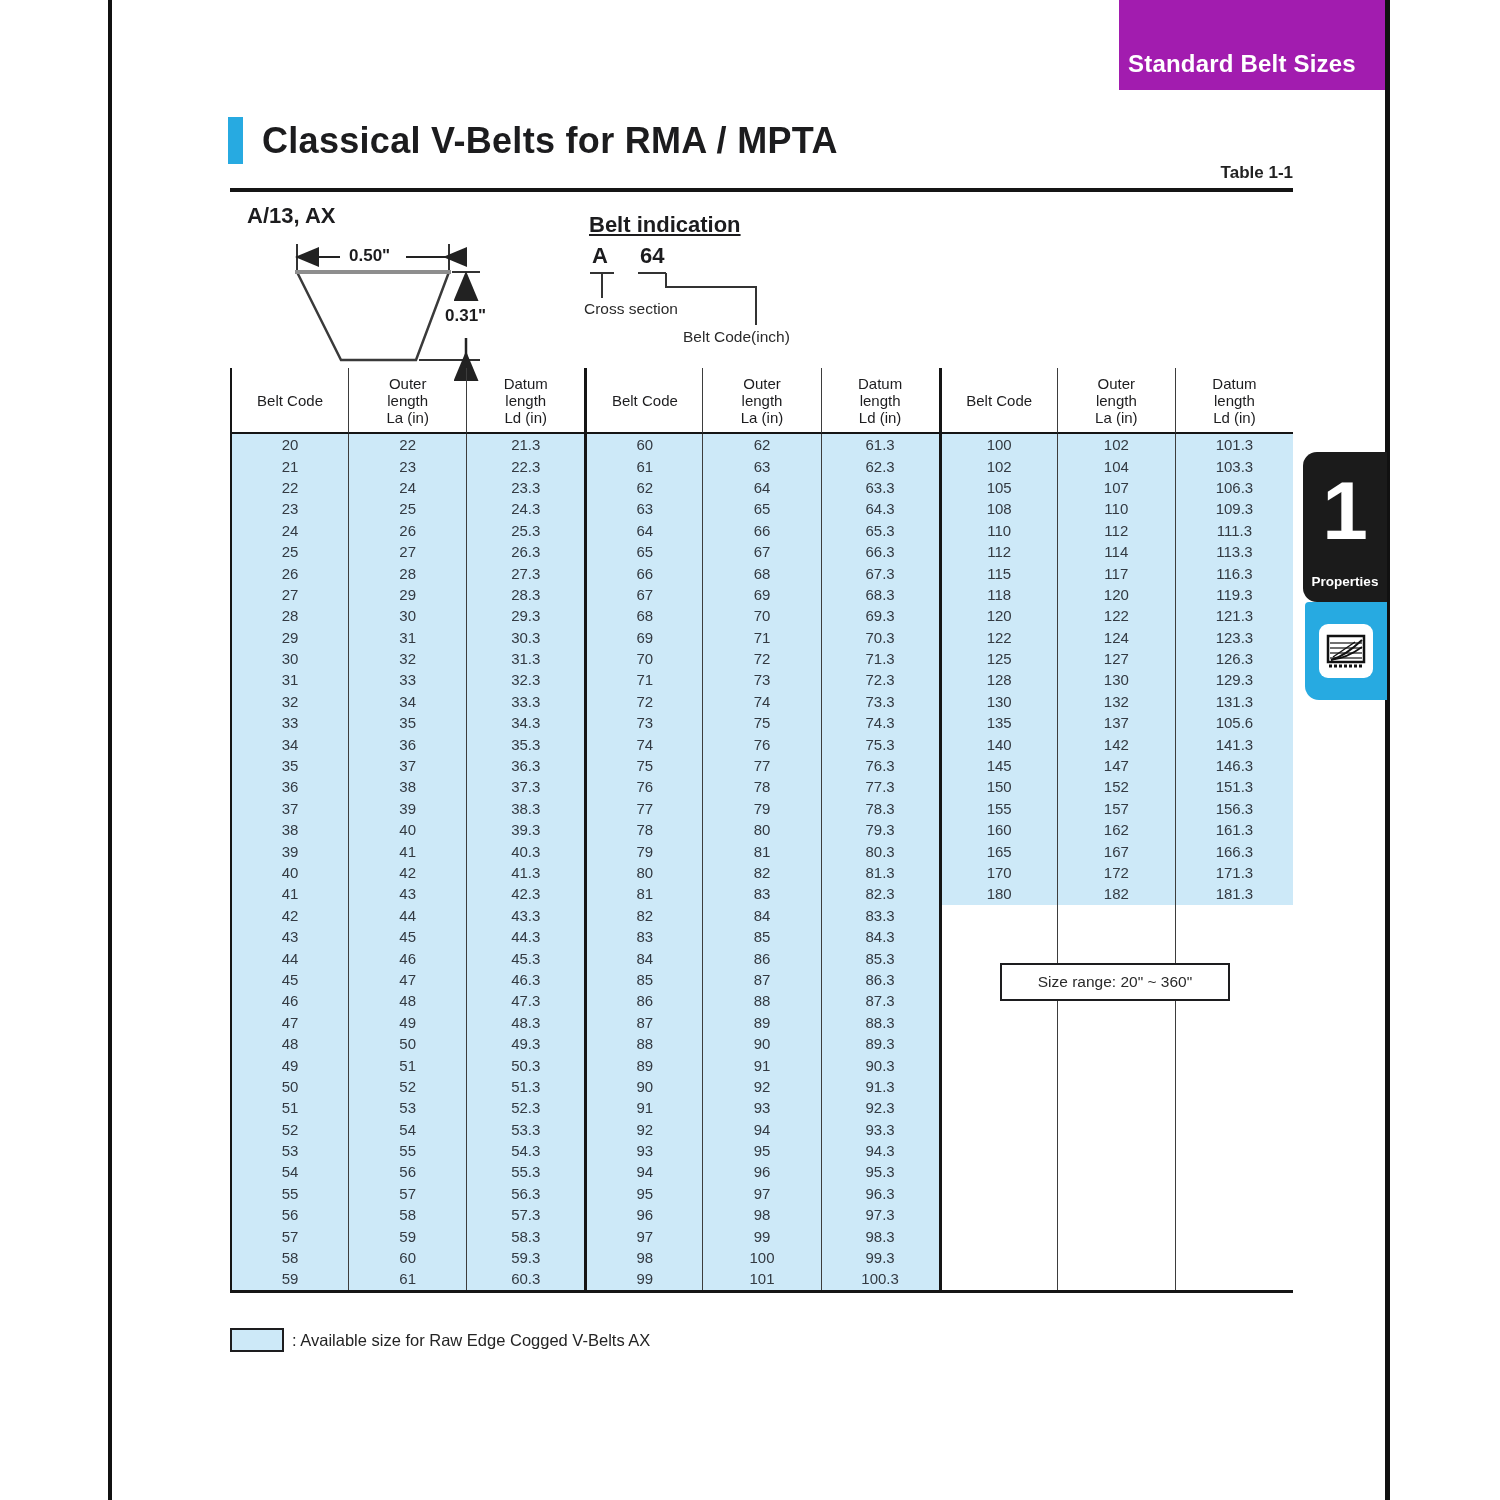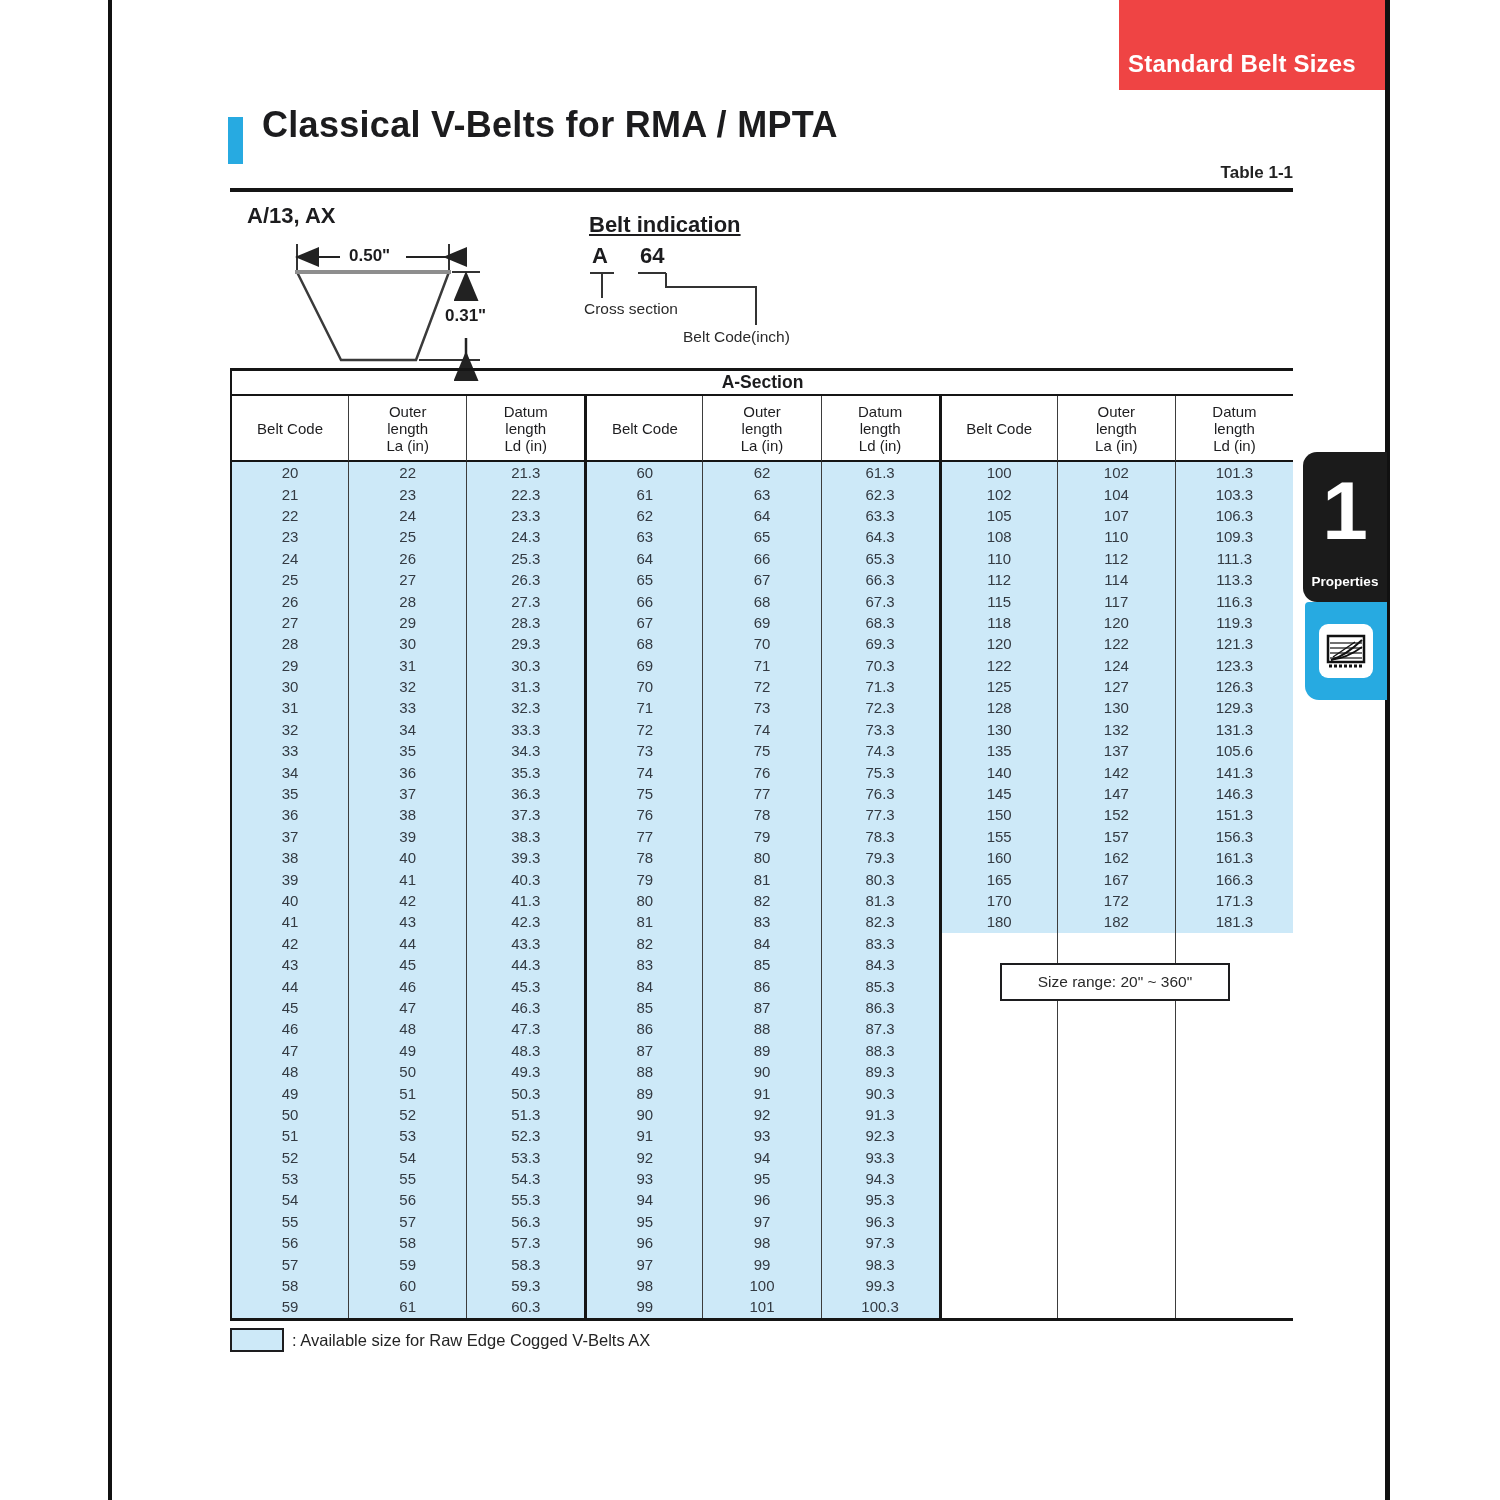--- a/index.html
+++ b/index.html
@@ -6,28 +6,28 @@
   html,body { width:1500px; height:1500px; background:#ffffff;
     font-family:"Liberation Sans", sans-serif; color:#222; position:relative; overflow:hidden; }
 
   .abs { position:absolute; }
 
   
   .page-line-left  { left:108px; top:0; width:4px; height:1500px; background:#111; }
   .page-line-right { left:1385px; top:0; width:5px; height:1500px; background:#111; }
 
   
-  .corner-tab { left:1119px; top:0; width:266px; height:90px; background:#ef4444;
+  .corner-tab { left:1119px; top:0; width:266px; height:90px; background:#a21caf;
     display:flex; align-items:flex-end; }
   .corner-tab span { color:#fff; font-weight:bold; font-size:24px; padding:0 0 12px 9px;
     letter-spacing:0.2px; }
 
   
   .title-bar { left:228px; top:117px; width:15px; height:47px; background:#27AAE1; }
-  .page-title { left:262px; top:104px; font-size:36px; font-weight:bold; color:#1c1c1e;
+  .page-title { left:262px; top:120px; font-size:36px; font-weight:bold; color:#1c1c1e;
     letter-spacing:0.3px; }
   .table-label { left:1293px; top:163px; transform:translateX(-100%); font-size:17px; font-weight:bold; }
   .title-rule { left:230px; top:188px; width:1063px; height:4px; background:#151515; }
 
   
   .profile-label { left:247px; top:203px; font-size:22px; font-weight:bold; color:#1c1c1e; }
   .belt-ind-heading { left:589px; top:212px; font-size:22px; font-weight:bold; color:#1c1c1e;text-decoration:underline; }
   .belt-ind-a  { left:592px; top:243px; font-size:22px; font-weight:bold; color:#1c1c1e; }
   .belt-ind-64 { left:640px; top:243px; font-size:22px; font-weight:bold; color:#1c1c1e; }
   .cross-section-label { left:584px; top:300px; font-size:15.5px; color:#2a2a2a; }
@@ -127,21 +127,20 @@
   <line x1="10" y1="8" x2="34" y2="8" stroke="#333" stroke-width="2"></line>
   <line x1="22" y1="8" x2="22" y2="33" stroke="#333" stroke-width="2"></line>
 
   <line x1="58" y1="8" x2="86" y2="8" stroke="#333" stroke-width="2"></line>
   <polyline points="86,8 86,22 176,22 176,60" fill="none" stroke="#333" stroke-width="2"></polyline>
 </svg>
 <div class="abs cross-section-label">Cross section</div>
 <div class="abs belt-code-label">Belt Code(inch)</div>
 
 <div class="abs tbl">
-  <div class="section-bar">A-Section</div>
   <div class="grid hgrid" id="belt-head">
       <div class="cell b-edge">
         <div>Belt Code</div>
       </div>
       <div class="cell b-thin">
         <div>Outer</div>
         <div>length</div>
         <div>La (in)</div>
       </div>
       <div class="cell b-thin">

